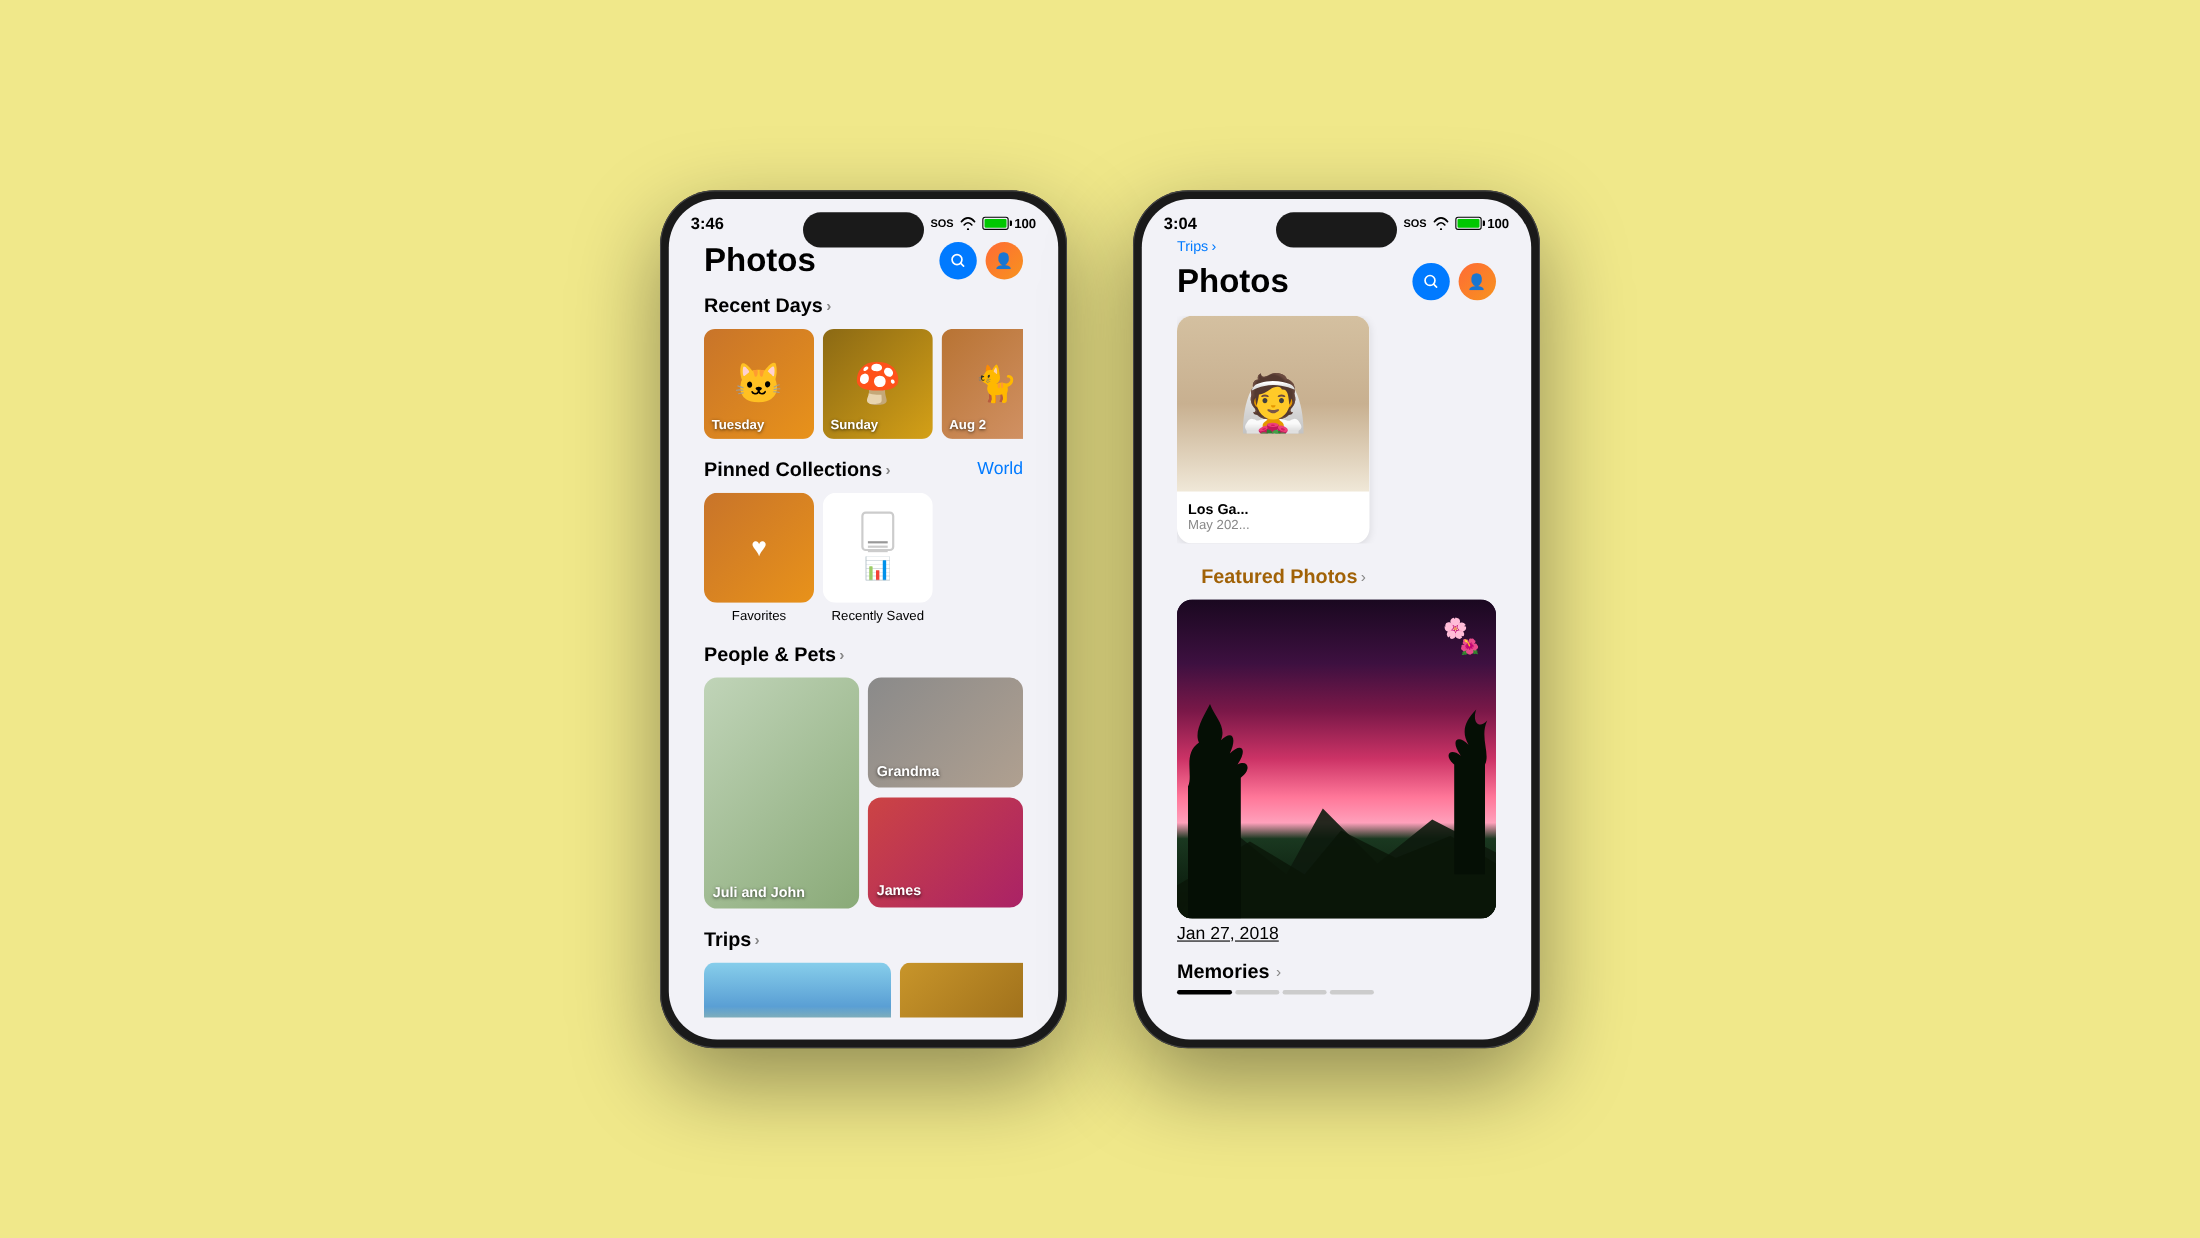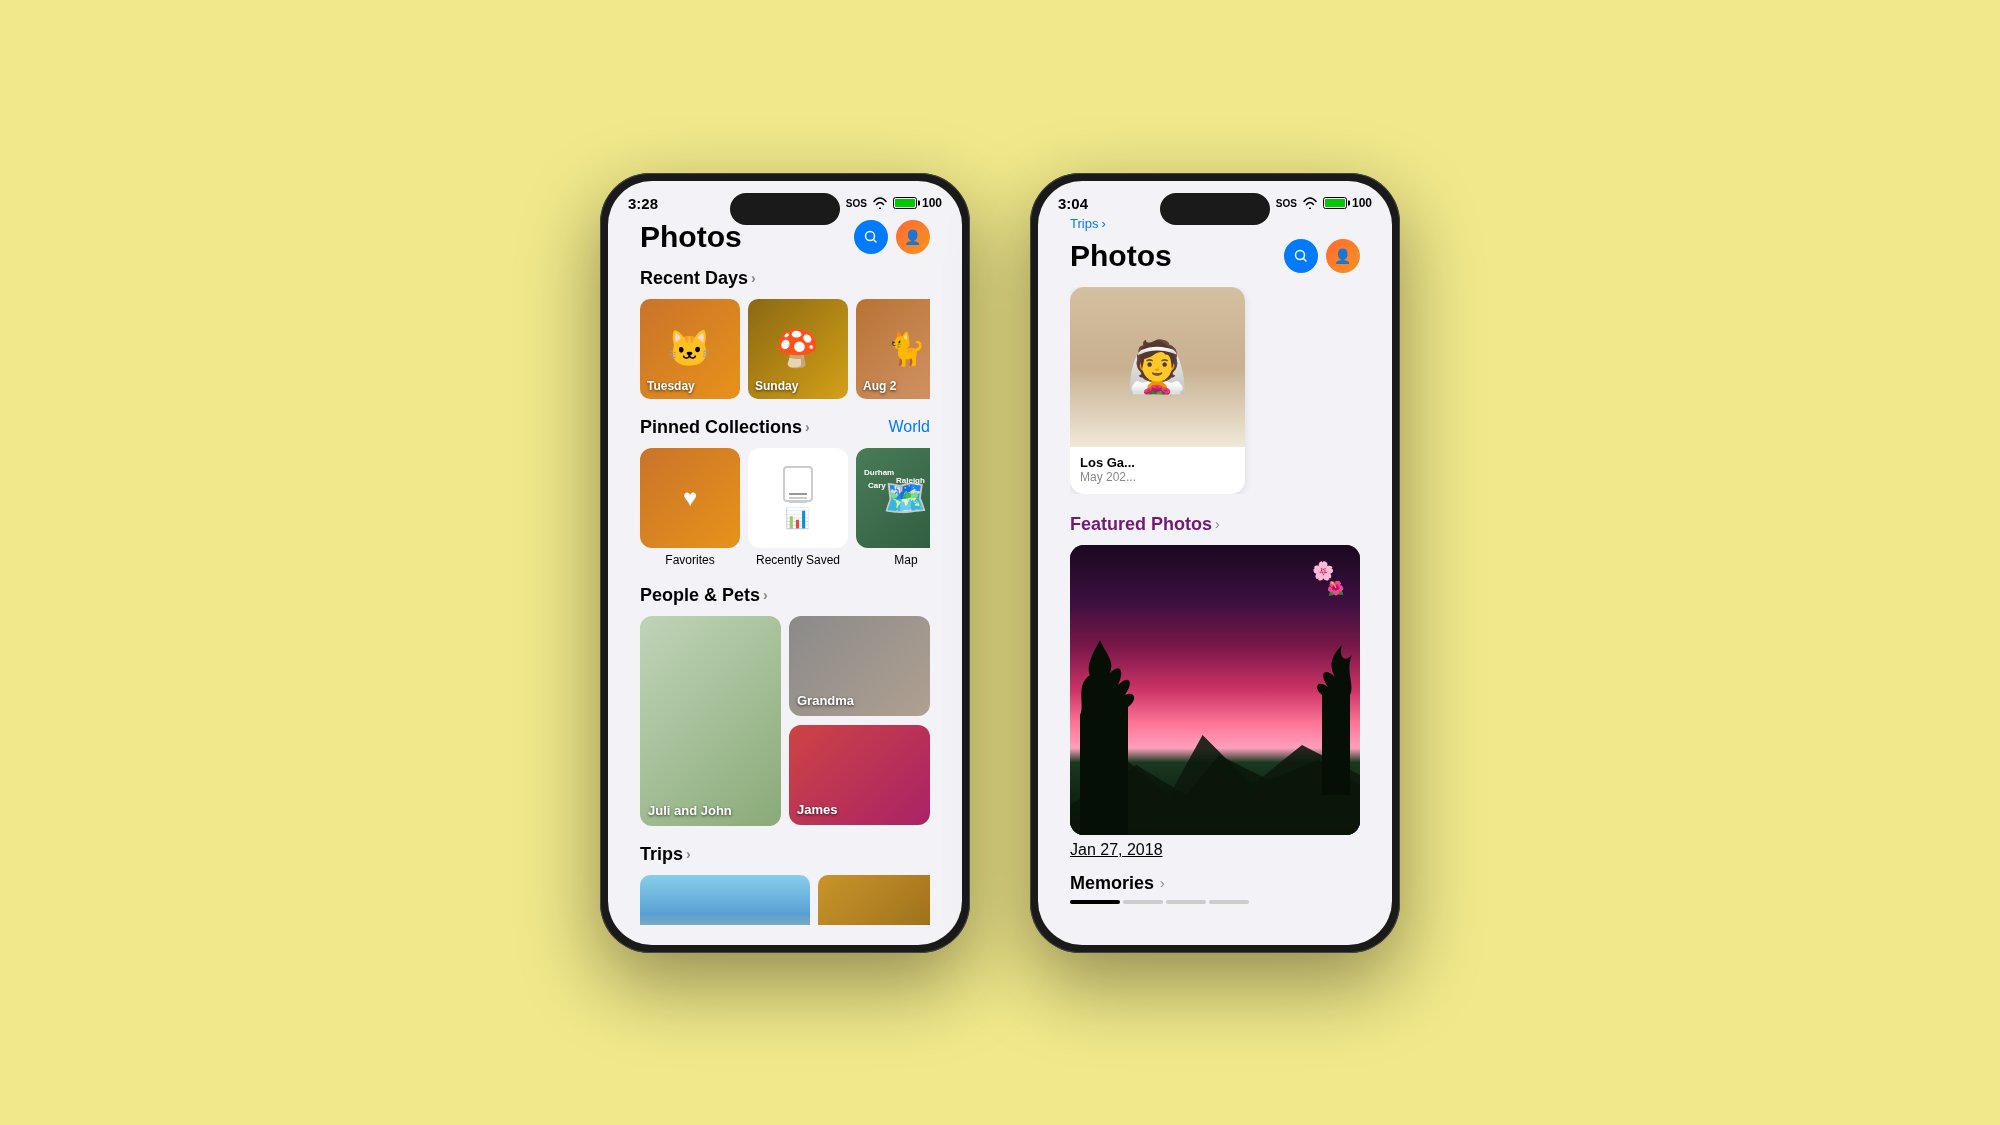--- a/index.html
+++ b/index.html
@@ -454,21 +454,22 @@
     .featured-header {
       display: flex;
       align-items: center;
       gap: 3px;
       margin-bottom: 10px;
     }
 
     .featured-title {
       font-size: 18px;
       font-weight: 700;
-      color: #701a75;
+      color: #a16207;
+      margin-left: 22px;
     }
 
     .featured-photo-card {
       width: 100%;
       height: 290px;
       border-radius: 14px;
       overflow: hidden;
       position: relative;
       margin-bottom: 6px;
     }
@@ -555,21 +556,21 @@
 </head>
 <body>
 
 <div class="scene">
 
   <div class="phone">
     <div class="phone-screen">
       <div class="dynamic-island"></div>
 
       <div class="status-bar">
-        <span class="status-time">3:28</span>
+        <span class="status-time">3:46</span>
         <div class="status-icons">
           <span style="font-size:10px;font-weight:700;">SOS</span>
           <svg width="16" height="12" viewBox="0 0 16 12">
             <path d="M8 10.5 C8.6 10.5 9 10.9 9 11.5 C9 12.1 8.6 12.5 8 12.5 C7.4 12.5 7 12.1 7 11.5 C7 10.9 7.4 10.5 8 10.5Z" fill="#000"></path>
             <path d="M4.5 7.5 C5.5 6.2 6.7 5.5 8 5.5 C9.3 5.5 10.5 6.2 11.5 7.5" stroke="#000" stroke-width="1.5" fill="none" stroke-linecap="round"></path>
             <path d="M2 4.5 C3.8 2.2 5.8 1 8 1 C10.2 1 12.2 2.2 14 4.5" stroke="#000" stroke-width="1.5" fill="none" stroke-linecap="round"></path>
           </svg>
           <div class="battery-icon">
             <div class="battery-fill"></div>
           </div>
@@ -630,31 +631,20 @@
           </div>
           <div class="collection-item">
             <div class="collection-thumb">
               <div class="recently-saved-bg">
                 <div class="doc-icon"></div>
                 <span class="chart-icon">📊</span>
               </div>
             </div>
             <span class="collection-label">Recently Saved</span>
           </div>
-          <div class="collection-item">
-            <div class="collection-thumb">
-              <div class="map-bg">
-                <span style="font-size:8px;color:white;position:absolute;top:20px;left:8px;font-weight:700;">Durham</span>
-                <span style="font-size:8px;color:white;position:absolute;top:33px;left:12px;font-weight:700;">Cary</span>
-                <span style="font-size:8px;color:white;position:absolute;top:28px;left:40px;font-weight:700;">Raleigh</span>
-                <span style="font-size:36px;">🗺️</span>
-              </div>
-            </div>
-            <span class="collection-label">Map</span>
-          </div>
         </div>
 
         <div class="section-header">
           <span class="section-title">
             <span>People &amp; Pets</span>
             <span class="chevron">›</span>
           </span>
         </div>
         <div class="people-grid">
           <div class="people-large" style="background: linear-gradient(135deg, #c0d4b8, #8aaa78);">

